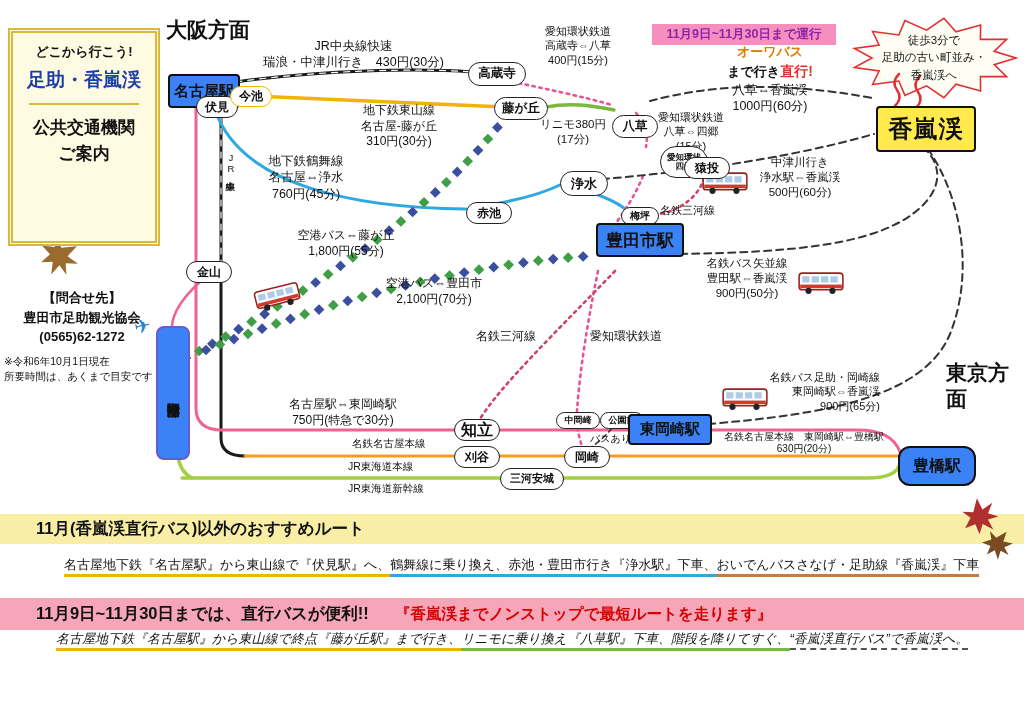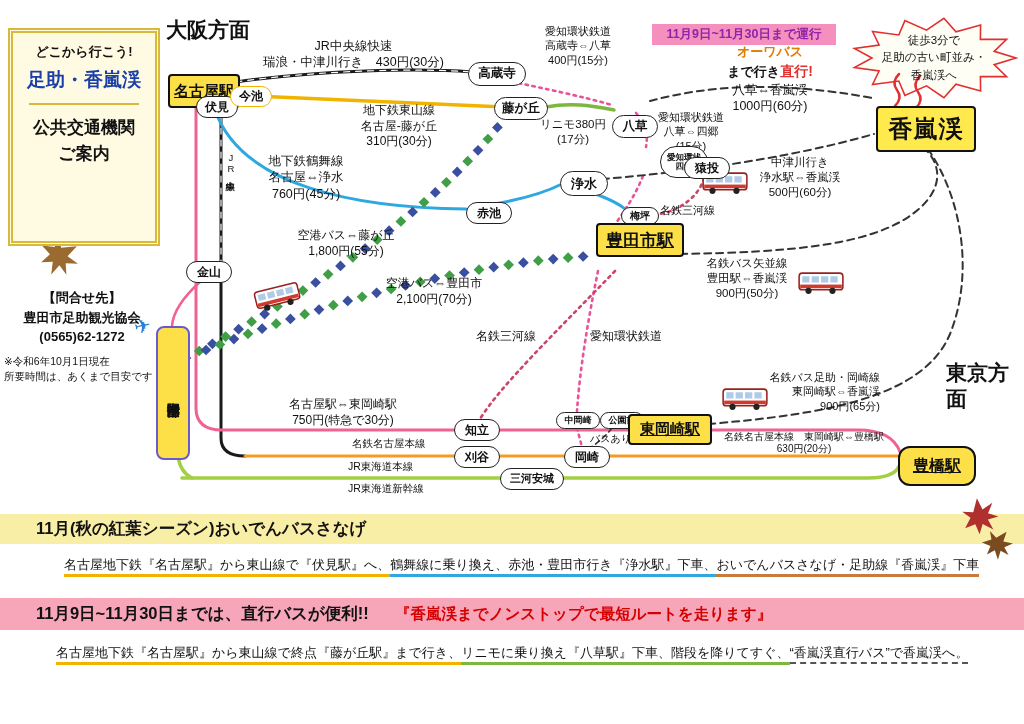--- a/index.html
+++ b/index.html
@@ -8,22 +8,22 @@
   svg.map{position:absolute;left:0;top:0;z-index:1;}
   .ln{fill:none;stroke-linecap:round;}
   .jr{stroke:var(--c-jr-line);} .mt{stroke:var(--c-meitetsu);} .tk{stroke:var(--c-jr-tokaido);}
   .sk{stroke:var(--c-shinkansen);} .hy{stroke:var(--c-higashiyama);} .tr{stroke:var(--c-tsurumai);}
   .lm{stroke:var(--c-linimo);} .ak{stroke:var(--c-aikan);} .mk{stroke:var(--c-mikawa);}
   .bs{stroke:var(--c-bus-route);} .rd{stroke:var(--c-accent-red);} .wd{stroke:#fff;}
   .lbl{position:absolute;line-height:1.3;text-align:center;white-space:nowrap;z-index:2;}
   .st{position:absolute;background:#fff;border:1.5px solid #222;border-radius:999px;
       display:flex;flex-direction:column;align-items:center;justify-content:center;
       font-weight:bold;z-index:3;line-height:1.05;}
-  .stbox{position:absolute;background:#fde047;border:2px solid #111;border-radius:4px;
-      display:flex;align-items:center;justify-content:center;font-weight:bold;z-index:3;text-decoration:underline;}
+  .stbox{position:absolute;background:#3b82f6;border:2px solid #111;border-radius:4px;
+      display:flex;align-items:center;justify-content:center;font-weight:bold;z-index:3;}
   .vert{writing-mode:vertical-rl;text-orientation:upright;}
   .info{position:absolute;left:8px;top:28px;width:152px;height:218px;background:#fffbe2;
       border:5px double #d9b93a;text-align:center;z-index:3;box-sizing:border-box;padding-top:10px;}
   .info .tagline{font-size:13px;font-weight:bold;}
   .info .title{font-size:19px;font-weight:bold;color:var(--c-title-blue);margin-top:6px;}
   .info .divider{width:78%;height:2px;background:#d9b93a;margin:10px auto;}
   .info .sub{font-size:17px;font-weight:bold;line-height:1.5;}
   .contact{position:absolute;left:4px;top:288px;width:156px;text-align:center;font-weight:bold;
       font-size:13px;line-height:1.5;z-index:3;}
   .note{position:absolute;left:4px;top:354px;width:160px;font-size:10.5px;line-height:1.45;z-index:3;}
@@ -319,43 +319,43 @@
     <div>愛知環状</div>
     <div>四郷</div>
   </div>
   <div class="st" style="left:684px;top:157px;width:44px;height:20px;font-size:12px;">猿投</div>
   <div class="st" style="left:560px;top:171px;width:46px;height:23px;font-size:13px;">浄水</div>
   <div class="st" style="left:466px;top:202px;width:44px;height:20px;font-size:12px;">赤池</div>
   <div class="st" style="left:621px;top:207px;width:36px;height:16px;font-size:10px;">梅坪</div>
   <div class="st" style="left:186px;top:261px;width:44px;height:20px;font-size:12px;">金山</div>
   <div class="stbox" style="left:596px;top:223px;width:84px;height:30px;font-size:17px;">豊田市駅</div>
   <div class="stbox vert" style="left:156px;top:326px;width:30px;height:130px;font-size:13px;border-color:#6a5acd;border-width:2.5px;border-radius:8px;">中部国際空港</div>
-  <div class="st" style="left:454px;top:419px;width:44px;height:20px;font-size:12px;">知立</div>
+  <div class="st" style="left:454px;top:419px;width:44px;height:20px;font-size:16px;">知立</div>
   <div class="st" style="left:454px;top:446px;width:44px;height:20px;font-size:12px;">刈谷</div>
   <div class="st" style="left:500px;top:468px;width:62px;height:20px;font-size:11px;">三河安城</div>
   <div class="st" style="left:564px;top:446px;width:44px;height:20px;font-size:12px;">岡崎</div>
   <div class="st" style="left:556px;top:412px;width:42px;height:15px;font-size:9px;">中岡崎</div>
   <div class="st" style="left:600px;top:412px;width:42px;height:15px;font-size:9px;">公園前</div>
   <div class="stbox" style="left:628px;top:414px;width:80px;height:27px;font-size:15px;">東岡崎駅</div>
   <div class="stbox" style="left:898px;top:446px;width:74px;height:36px;font-size:16px;border-radius:12px;">豊橋駅</div>
   <div class="korankei">香嵐渓</div>
 
   <div class="plane">✈</div>
 
   <div class="bar-y">
-    <div class="h">11月(秋の紅葉シーズン)おいでんバスさなげ</div>
+    <div class="h">11月(香嵐渓直行バス)以外のおすすめルート</div>
   </div>
   <div class="routetxt" style="left:64px;top:556px;">
     <span class="seg u-yellow">名古屋地下鉄『名古屋駅』から東山線で『伏見駅』へ、</span><span class="seg u-blue">鶴舞線に乗り換え、赤池・豊田市行き『浄水駅』下車、</span><span class="seg u-brown">おいでんバスさなげ・足助線『香嵐渓』下車</span>
   </div>
   <div class="bar-p">
     <div class="h">11月9日~11月30日までは、直行バスが便利!!</div>
     <div class="s">『香嵐渓までノンストップで最短ルートを走ります』</div>
   </div>
-  <div class="routetxt" style="left:56px;top:644px;">
+  <div class="routetxt" style="left:56px;top:630px;font-style:italic;">
     <span class="seg u-yellow">名古屋地下鉄『名古屋駅』から東山線で終点『藤が丘駅』まで行き、</span><span class="seg u-green">リニモに乗り換え『八草駅』下車、階段を降りてすぐ、</span><span class="seg u-dash">“香嵐渓直行バス”で香嵐渓へ。</span>
   </div>
 
   <svg class="leafsvg" width="72" height="72" viewBox="0 0 72 72">
     <g id="leafg2">
         <path d="M0,-15 L3,-5 L12,-9 L7,-1 L15,3 L6,4 L9,13 L1,7 L-3,15 L-5,6 L-14,8 L-8,0 L-14,-6 L-5,-4 Z" fill="#b03030" transform="translate(30,22) rotate(-10) scale(1.2)"></path>
       </g>
     <path d="M0,-15 L3,-5 L12,-9 L7,-1 L15,3 L6,4 L9,13 L1,7 L-3,15 L-5,6 L-14,8 L-8,0 L-14,-6 L-5,-4 Z" fill="#7a4a20" transform="translate(48,50) rotate(35)"></path>
   </svg>
 

